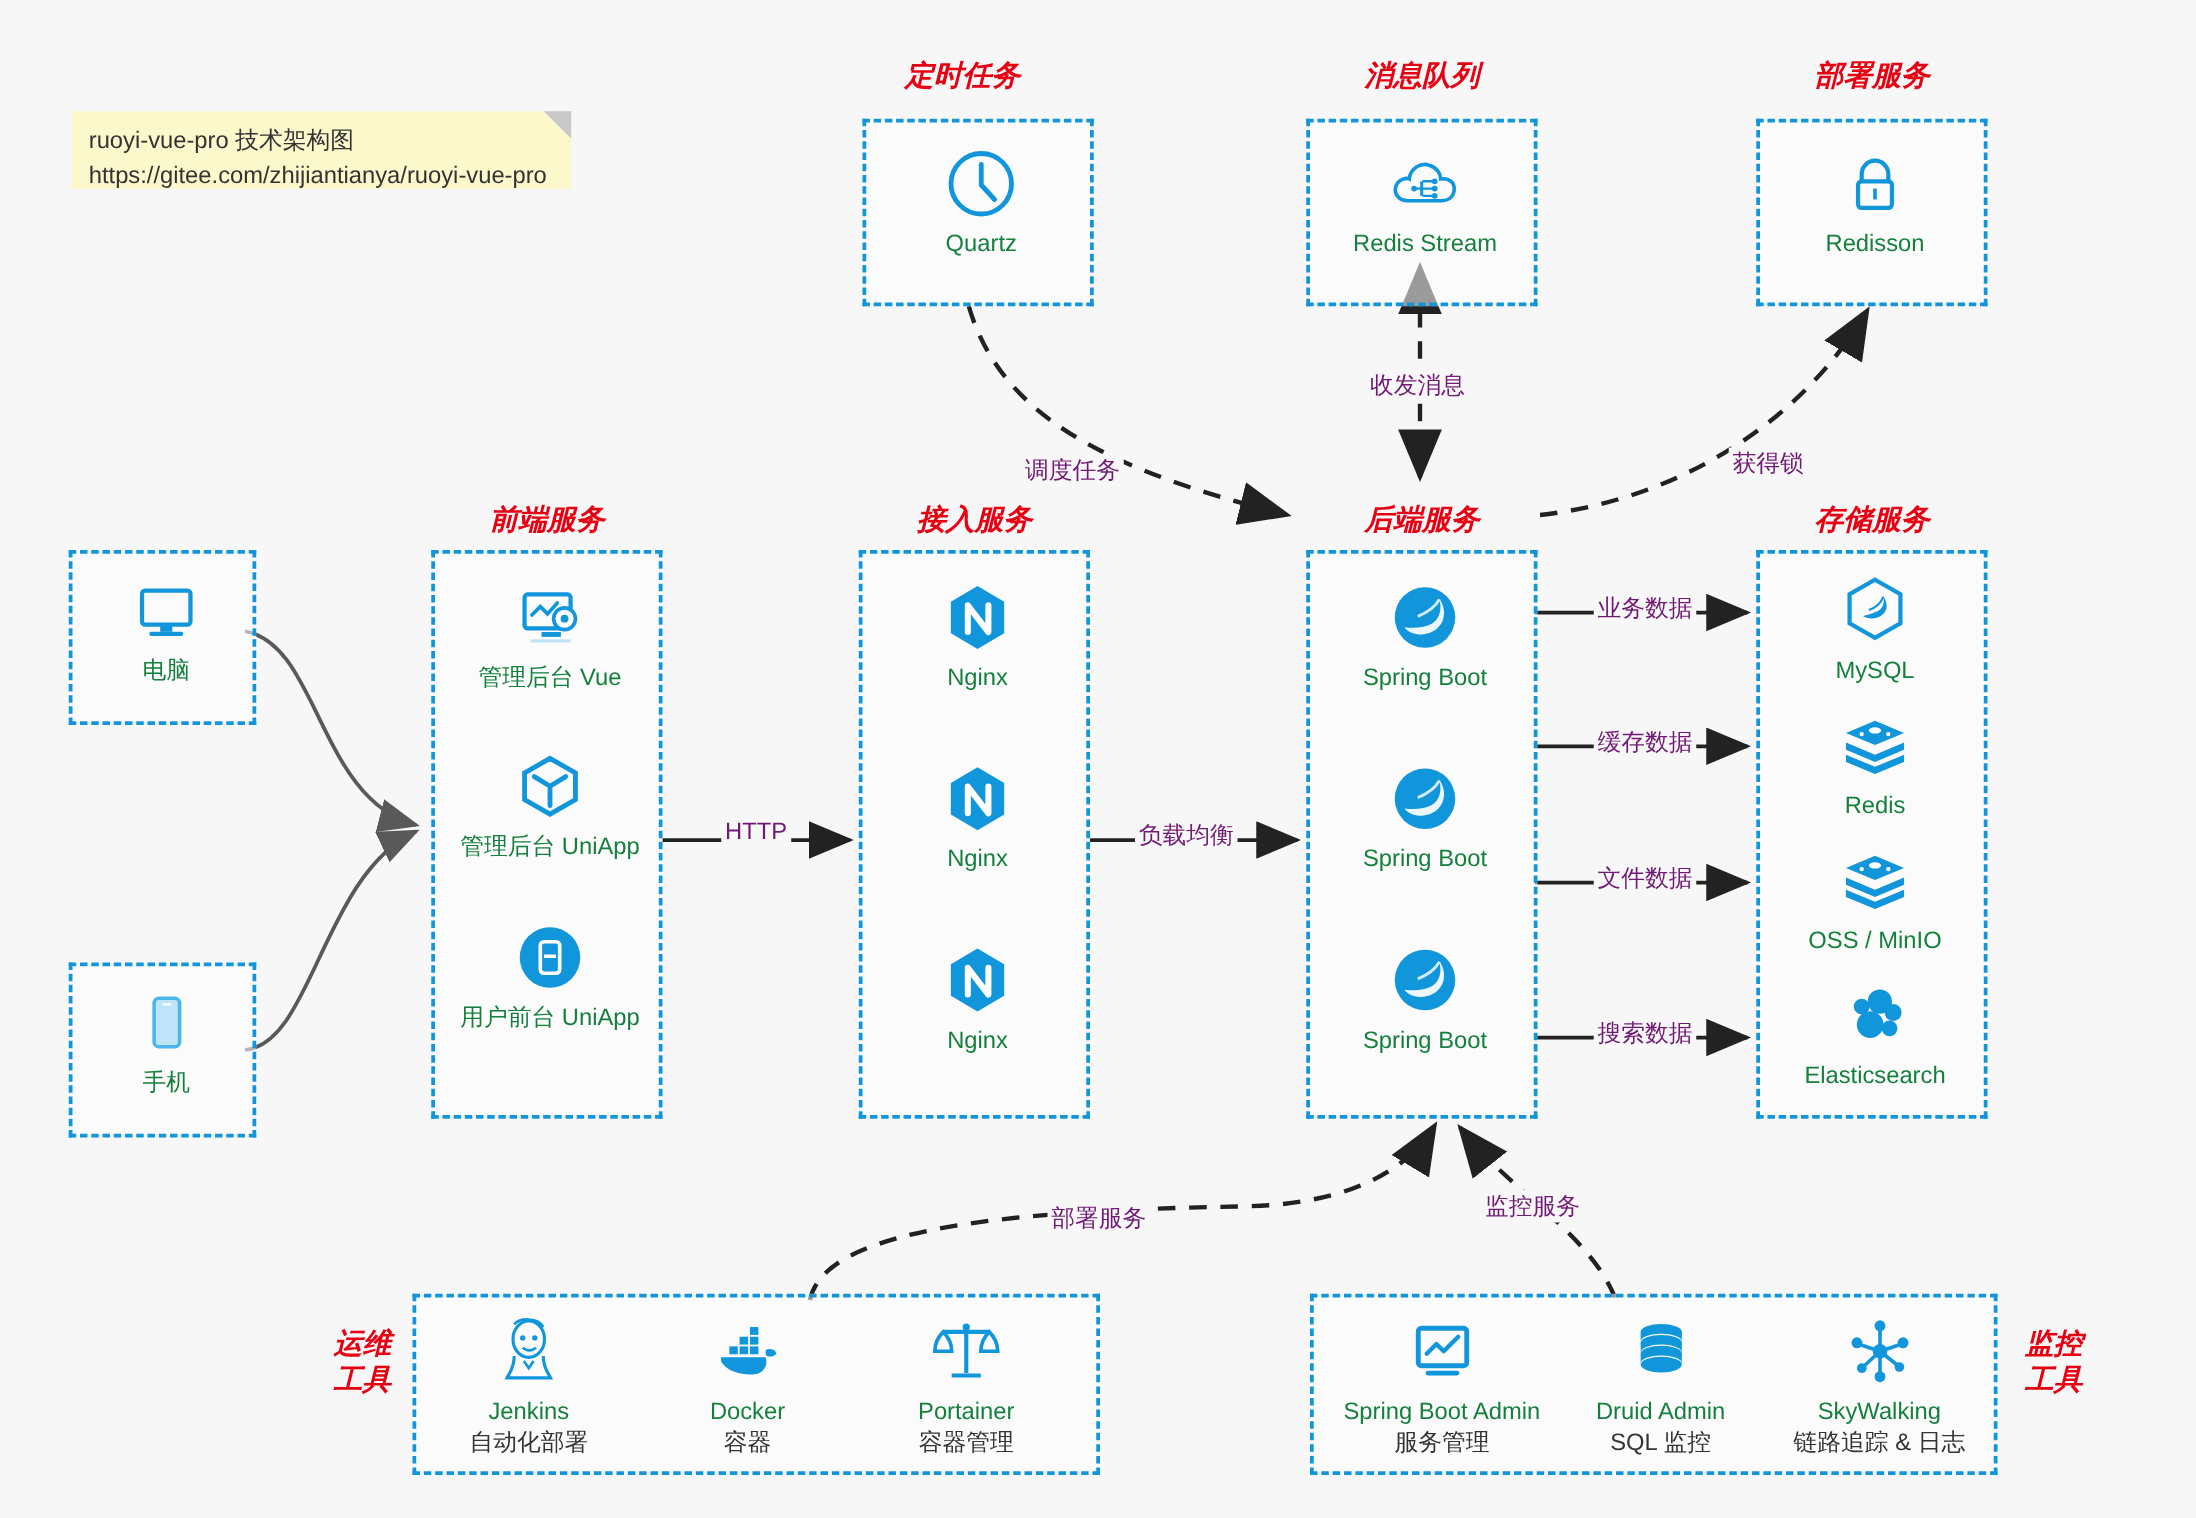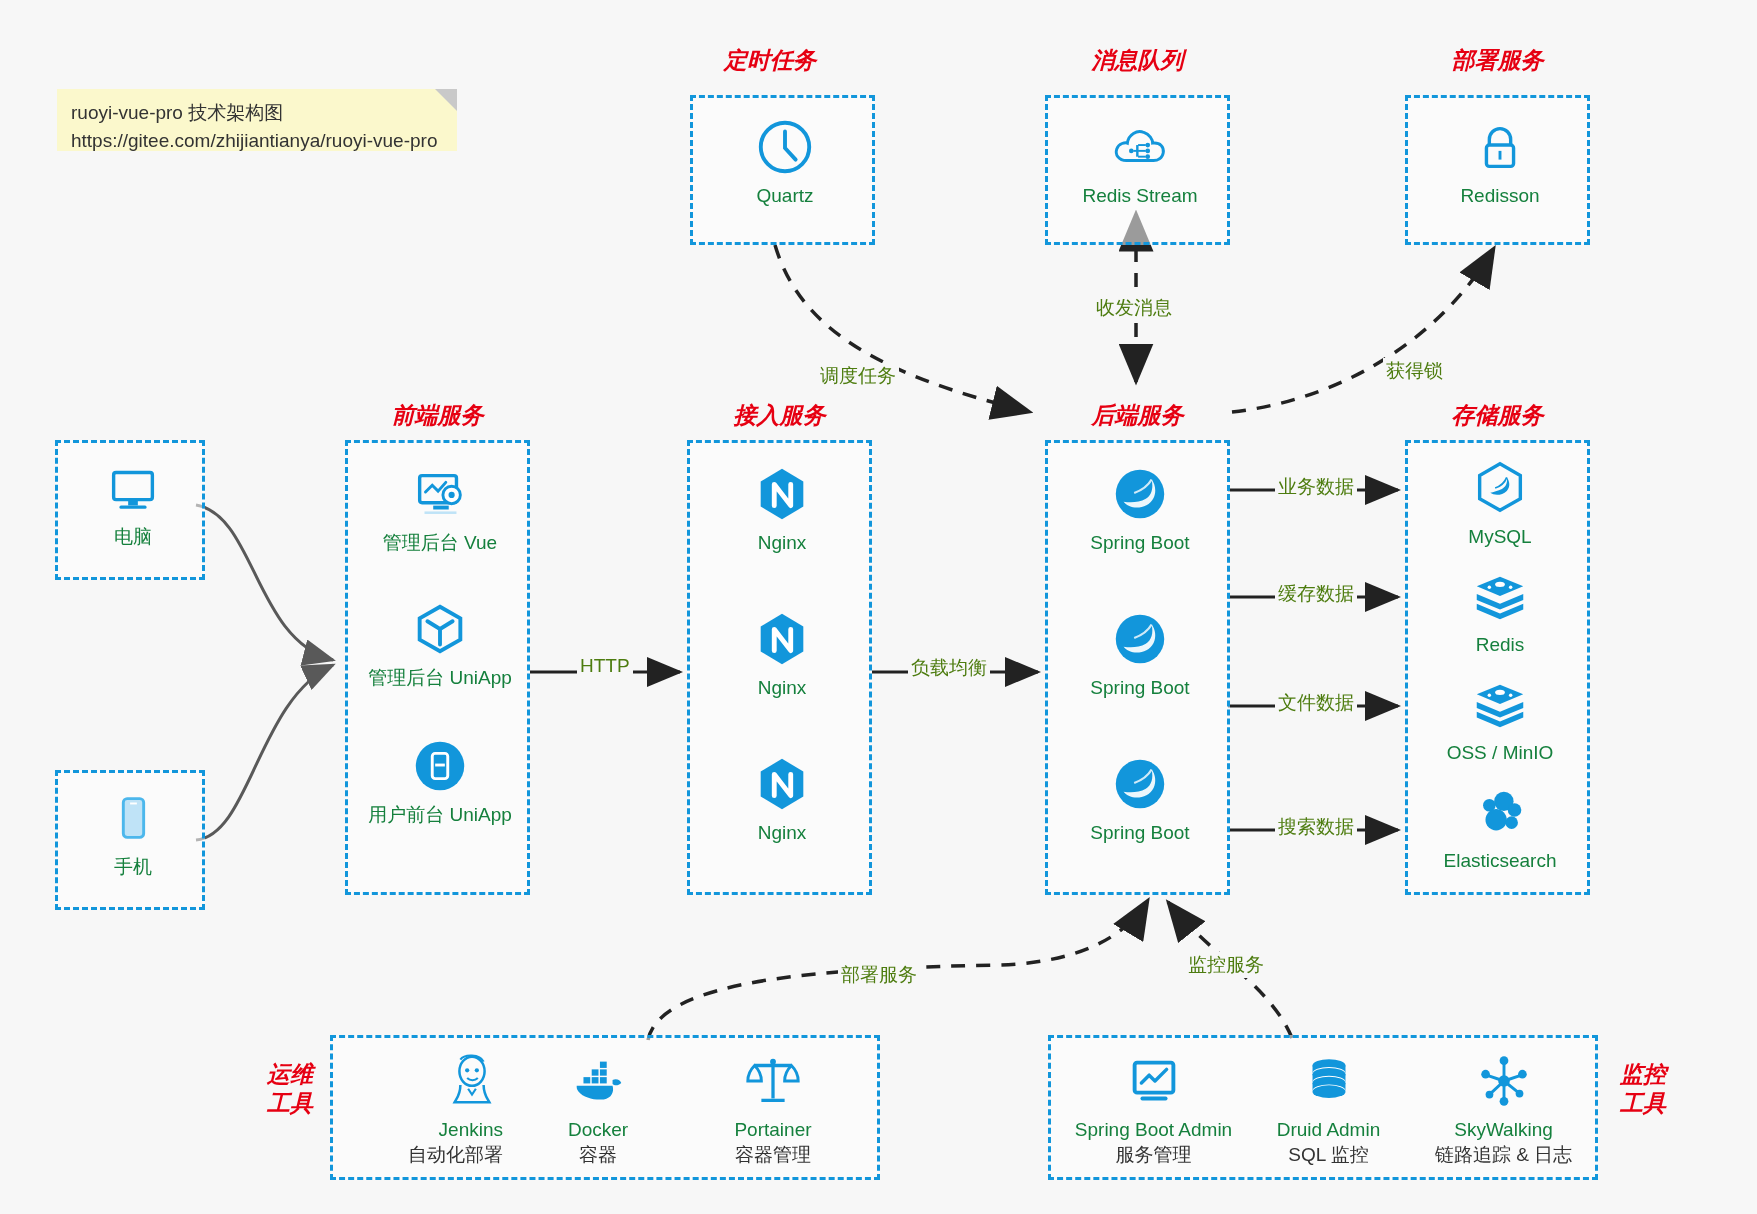--- a/index.html
+++ b/index.html
@@ -29,21 +29,21 @@
                font-size:23px; white-space:nowrap; text-align:center;font-style:italic; }
   .grp-title.side { font-size:23px; line-height:1.25; }
 
   .node { position:absolute; display:flex; flex-direction:column;
           align-items:center; justify-content:flex-start; width:160px; }
   .node .ico { width:62px; height:62px; display:block; }
   .node .lbl { margin-top:6px; font-size:19px; color:#15803d; white-space:nowrap;
                text-align:center; line-height:1.3; }
   .node .lbl2 { font-size:19px; color:#333; white-space:nowrap; text-align:center; line-height:1.3;}
 
-  .edge-lbl { position:absolute; font-size:19px; color:#4d7c0f;
+  .edge-lbl { position:absolute; font-size:19px; color:#701a75;
               background:#f7f7f7; padding:0 3px; white-space:nowrap; }
 </style>
 </head>
 <body>
 
 <div id="canvas">
 
   <svg class="links" viewBox="0 0 1757 1214">
     <defs>
       <marker id="ar-gray" markerWidth="11" markerHeight="9" refX="10" refY="4.5" orient="auto">
@@ -277,21 +277,21 @@
       </svg>
       <div class="lbl">Elasticsearch</div>
     </div>
   </div>
 
   <div class="grp-title side" style="left:255px; top:1060px; width:70px;">
     <div>运维</div>
     <div>工具</div>
   </div>
   <div class="grp" style="left:330px; top:1035px; width:550px; height:145px;">
-    <div class="node" style="left:10px; top:12px; width:160px;align-items:flex-end;">
+    <div class="node" style="left:10px; top:12px; width:160px;">
       <svg class="ico" viewBox="0 0 64 64">
         <ellipse cx="32" cy="22" rx="13" ry="15" fill="none" stroke="#1296db" stroke-width="2.6"></ellipse>
         <path d="M20 36 C20 46 16 50 14 54 H50 C48 50 44 46 44 36" fill="none" stroke="#1296db" stroke-width="2.6"></path>
         <circle cx="27" cy="21" r="2.2" fill="#1296db"></circle>
         <circle cx="37" cy="21" r="2.2" fill="#1296db"></circle>
         <path d="M27 29 C30 32 35 32 38 29" fill="none" stroke="#1296db" stroke-width="2.2"></path>
         <path d="M28 40 L32 46 L36 40" fill="none" stroke="#1296db" stroke-width="2.2"></path>
         <path d="M20 10 C24 4 40 4 44 12" fill="none" stroke="#1296db" stroke-width="2.2"></path>
       </svg>
       <div class="lbl">Jenkins</div>

